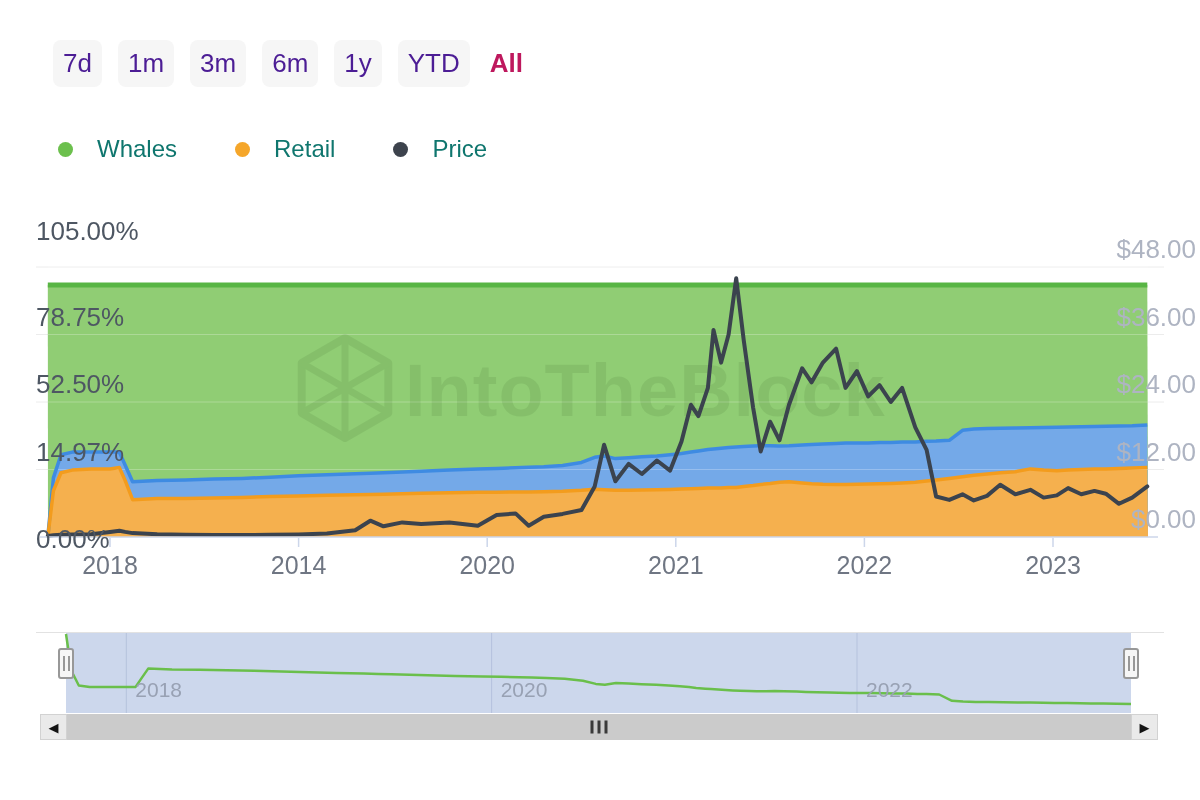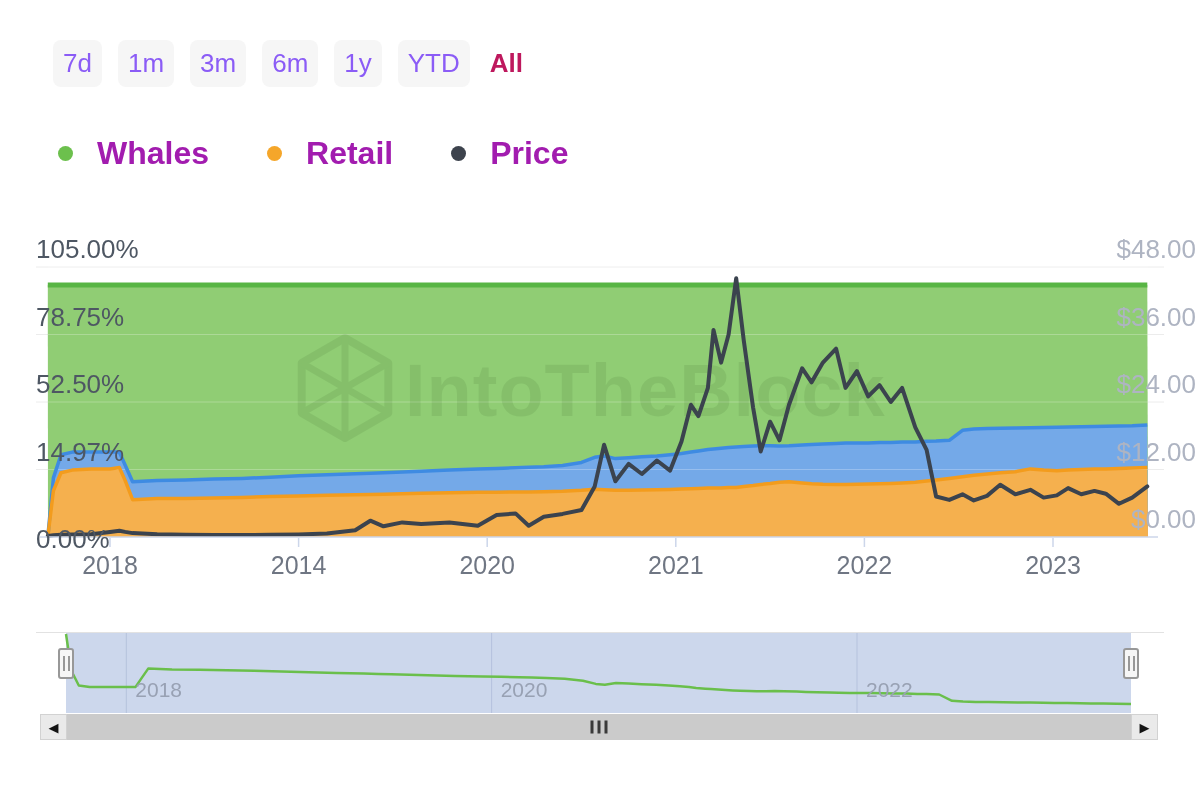--- a/index.html
+++ b/index.html
@@ -3,28 +3,28 @@
 <meta charset="utf-8">
 <style>
   html,body{margin:0;padding:0;background:#ffffff;width:1200px;height:800px;overflow:hidden;
     font-family:"Liberation Sans", sans-serif;-webkit-font-smoothing:antialiased;}
   #stage{position:relative;width:1200px;height:800px;background:#fff;}
   #chart-svg{position:absolute;left:0;top:0;z-index:1;}
 
   
   #toolbar{position:absolute;left:53px;top:40px;display:flex;align-items:center;gap:16px;z-index:5;}
   .range-btn{display:inline-flex;align-items:center;justify-content:center;
-    background:#f6f6f6;border-radius:8px;padding:8px 10px;font-size:26px;color:#8b5cf6;cursor:pointer;}
+    background:#f6f6f6;border-radius:8px;padding:8px 10px;font-size:26px;color:#4c1d95;cursor:pointer;}
   .range-btn.active{background:transparent;color:#be185d;font-weight:bold;padding:8px 4px;}
 
   
   #legend{position:absolute;left:58px;top:135px;display:flex;align-items:center;gap:58px;z-index:5;}
   .legend-item{display:flex;align-items:center;gap:24px;cursor:pointer;}
   .legend-dot{width:15px;height:15px;border-radius:50%;}
-  .legend-label{font-size:32px;color:#a21caf;font-weight:bold;}
+  .legend-label{font-size:24px;color:#0f766e;}
 
   
   .yl{position:absolute;left:36px;font-size:26px;color:#4e5763;z-index:4;white-space:nowrap;}
   .yr{position:absolute;left:1032px;width:164px;text-align:right;font-size:26px;color:#aeb4c2;z-index:4;white-space:nowrap;}
   .xl{position:absolute;width:120px;text-align:center;font-size:25px;color:#6f7683;top:551px;z-index:4;}
   .navl{position:absolute;font-size:21px;color:#98a1b3;top:678px;z-index:4;}
 
   
   .nav-handle{position:absolute;top:648px;width:16px;height:31px;box-sizing:border-box;
     background:#f6f6f6;border:2px solid #989898;border-radius:3px;z-index:6;
@@ -98,21 +98,21 @@
         <span class="legend-dot" style="background: rgb(245, 166, 42);"></span>
         <span class="legend-label">Retail</span>
       </div>
       <div class="legend-item">
         <span class="legend-dot" style="background: rgb(61, 67, 77);"></span>
         <span class="legend-label">Price</span>
       </div>
     </div>
 
   <div id="axis-layer">
-      <div class="yl" style="top: 234px; text-align: right;">105.00%</div>
+      <div class="yl" style="top: 216px; text-align: right;">105.00%</div>
       <div class="yl" style="top: 301.5px;">78.75%</div>
       <div class="yl" style="top: 369px;">52.50%</div>
       <div class="yl" style="top: 436.5px;">14.97%</div>
       <div class="yl" style="top: 504px; margin-top: 20px;">0.00%</div>
       <div class="yr" style="top: 234px;">$48.00</div>
       <div class="yr" style="top: 301.5px;">$36.00</div>
       <div class="yr" style="top: 369px;">$24.00</div>
       <div class="yr" style="top: 436.5px;">$12.00</div>
       <div class="yr" style="top: 504px;">$0.00</div>
       <div class="xl" style="left: 50px;">2018</div>

